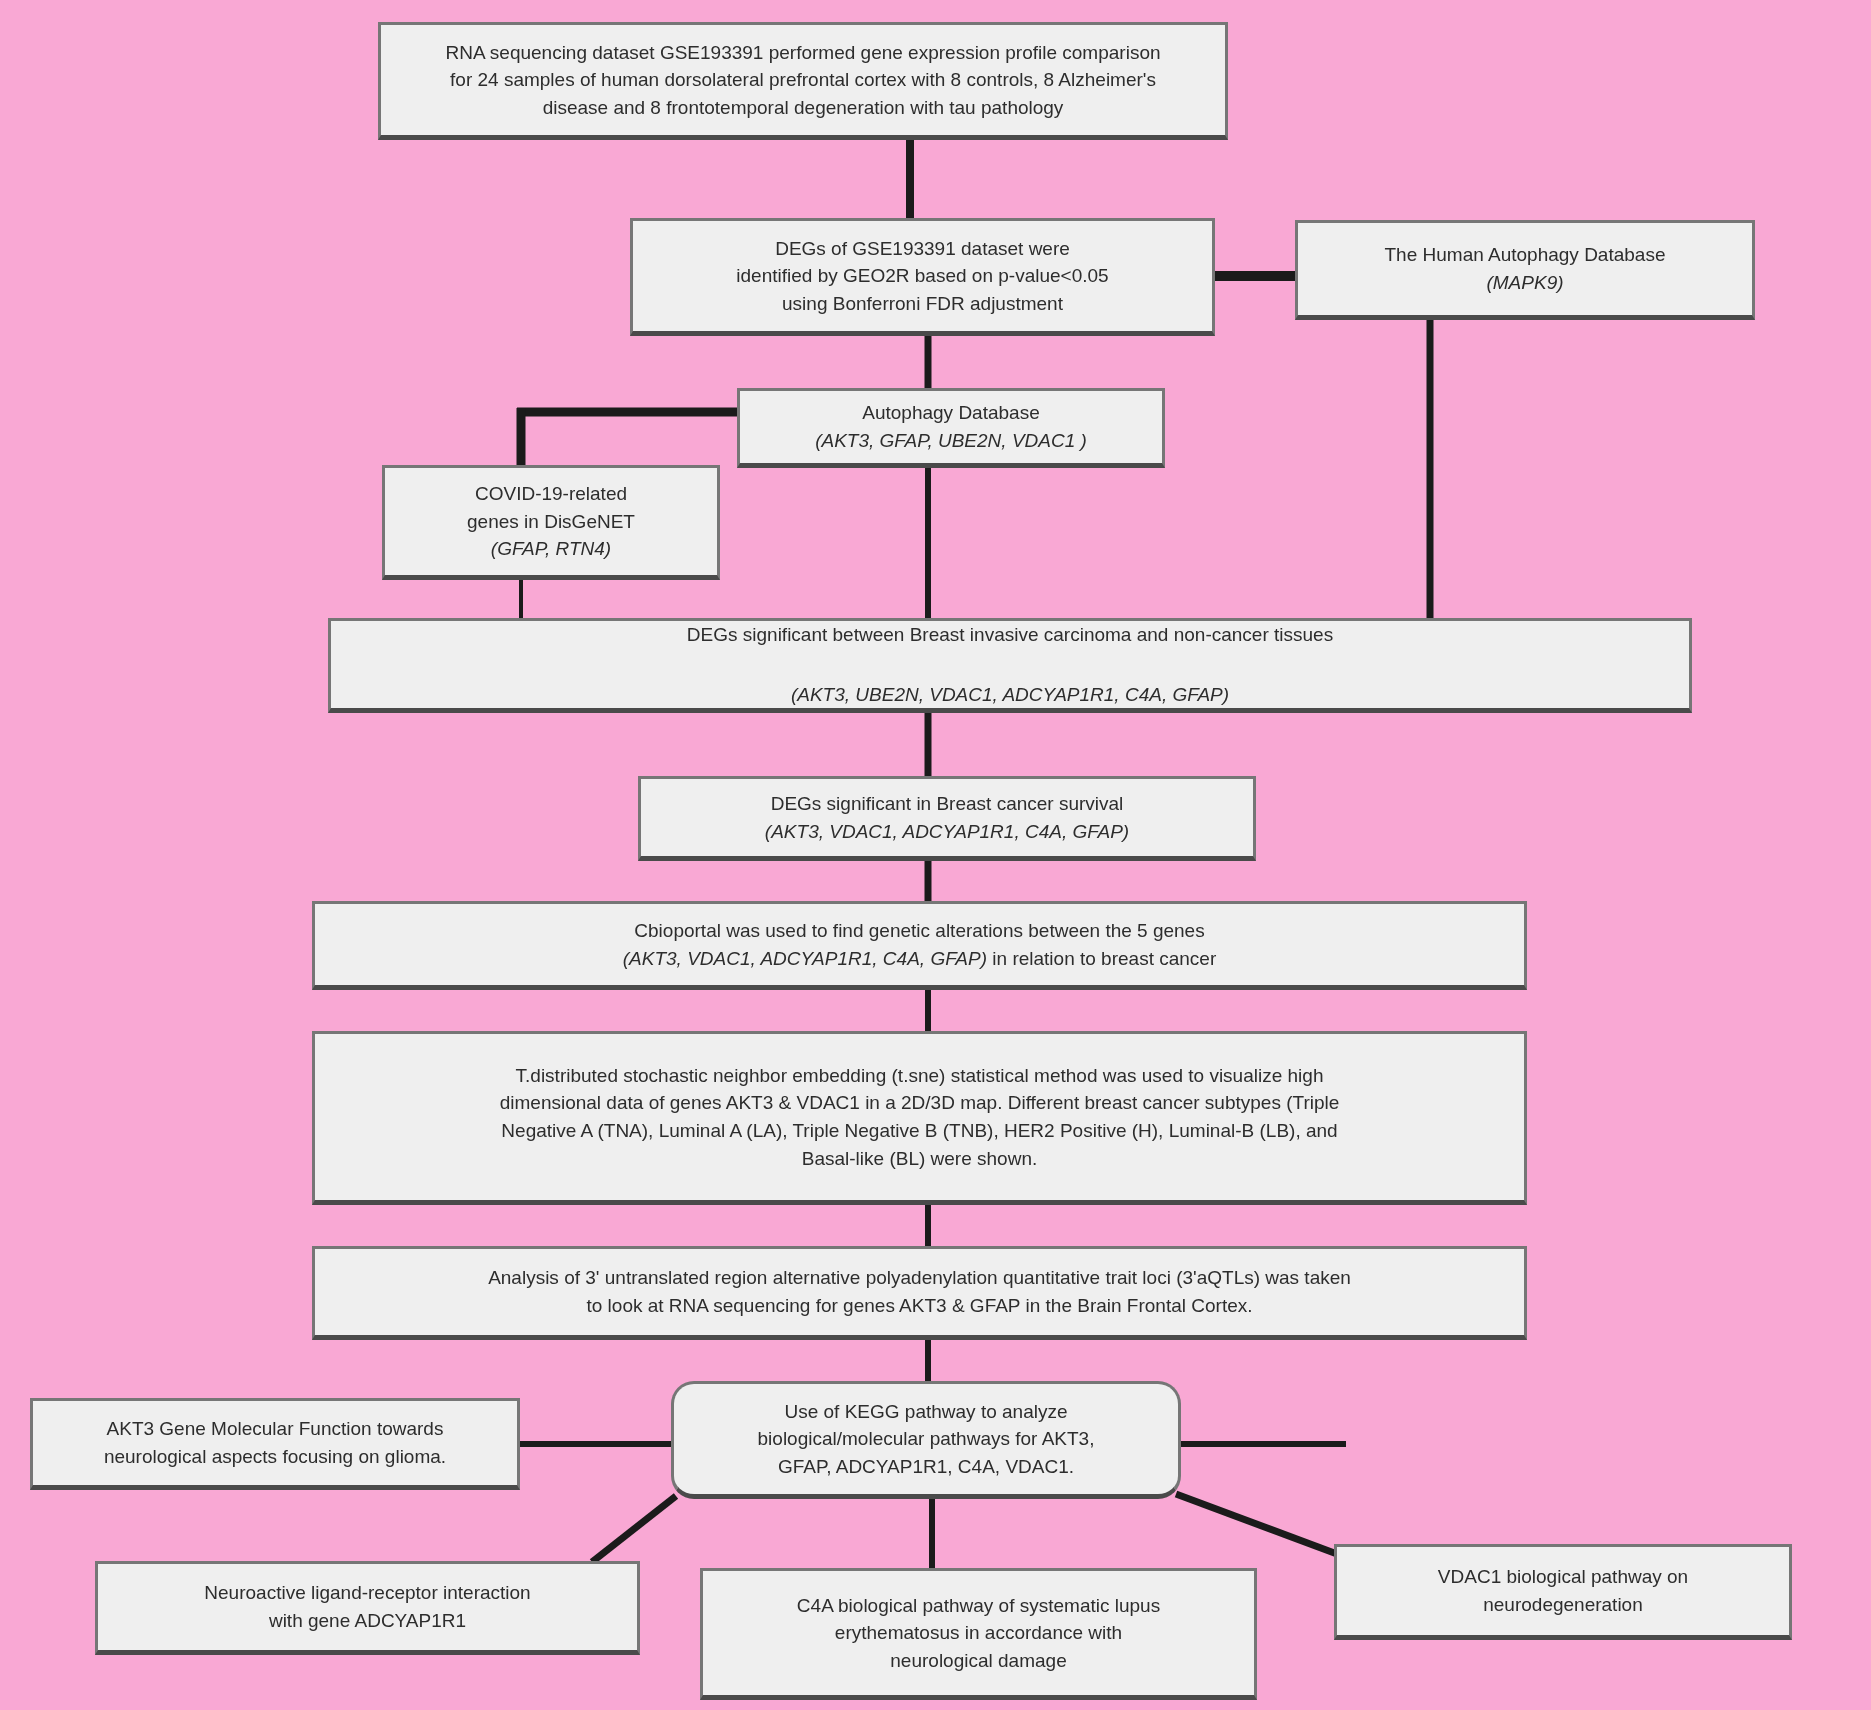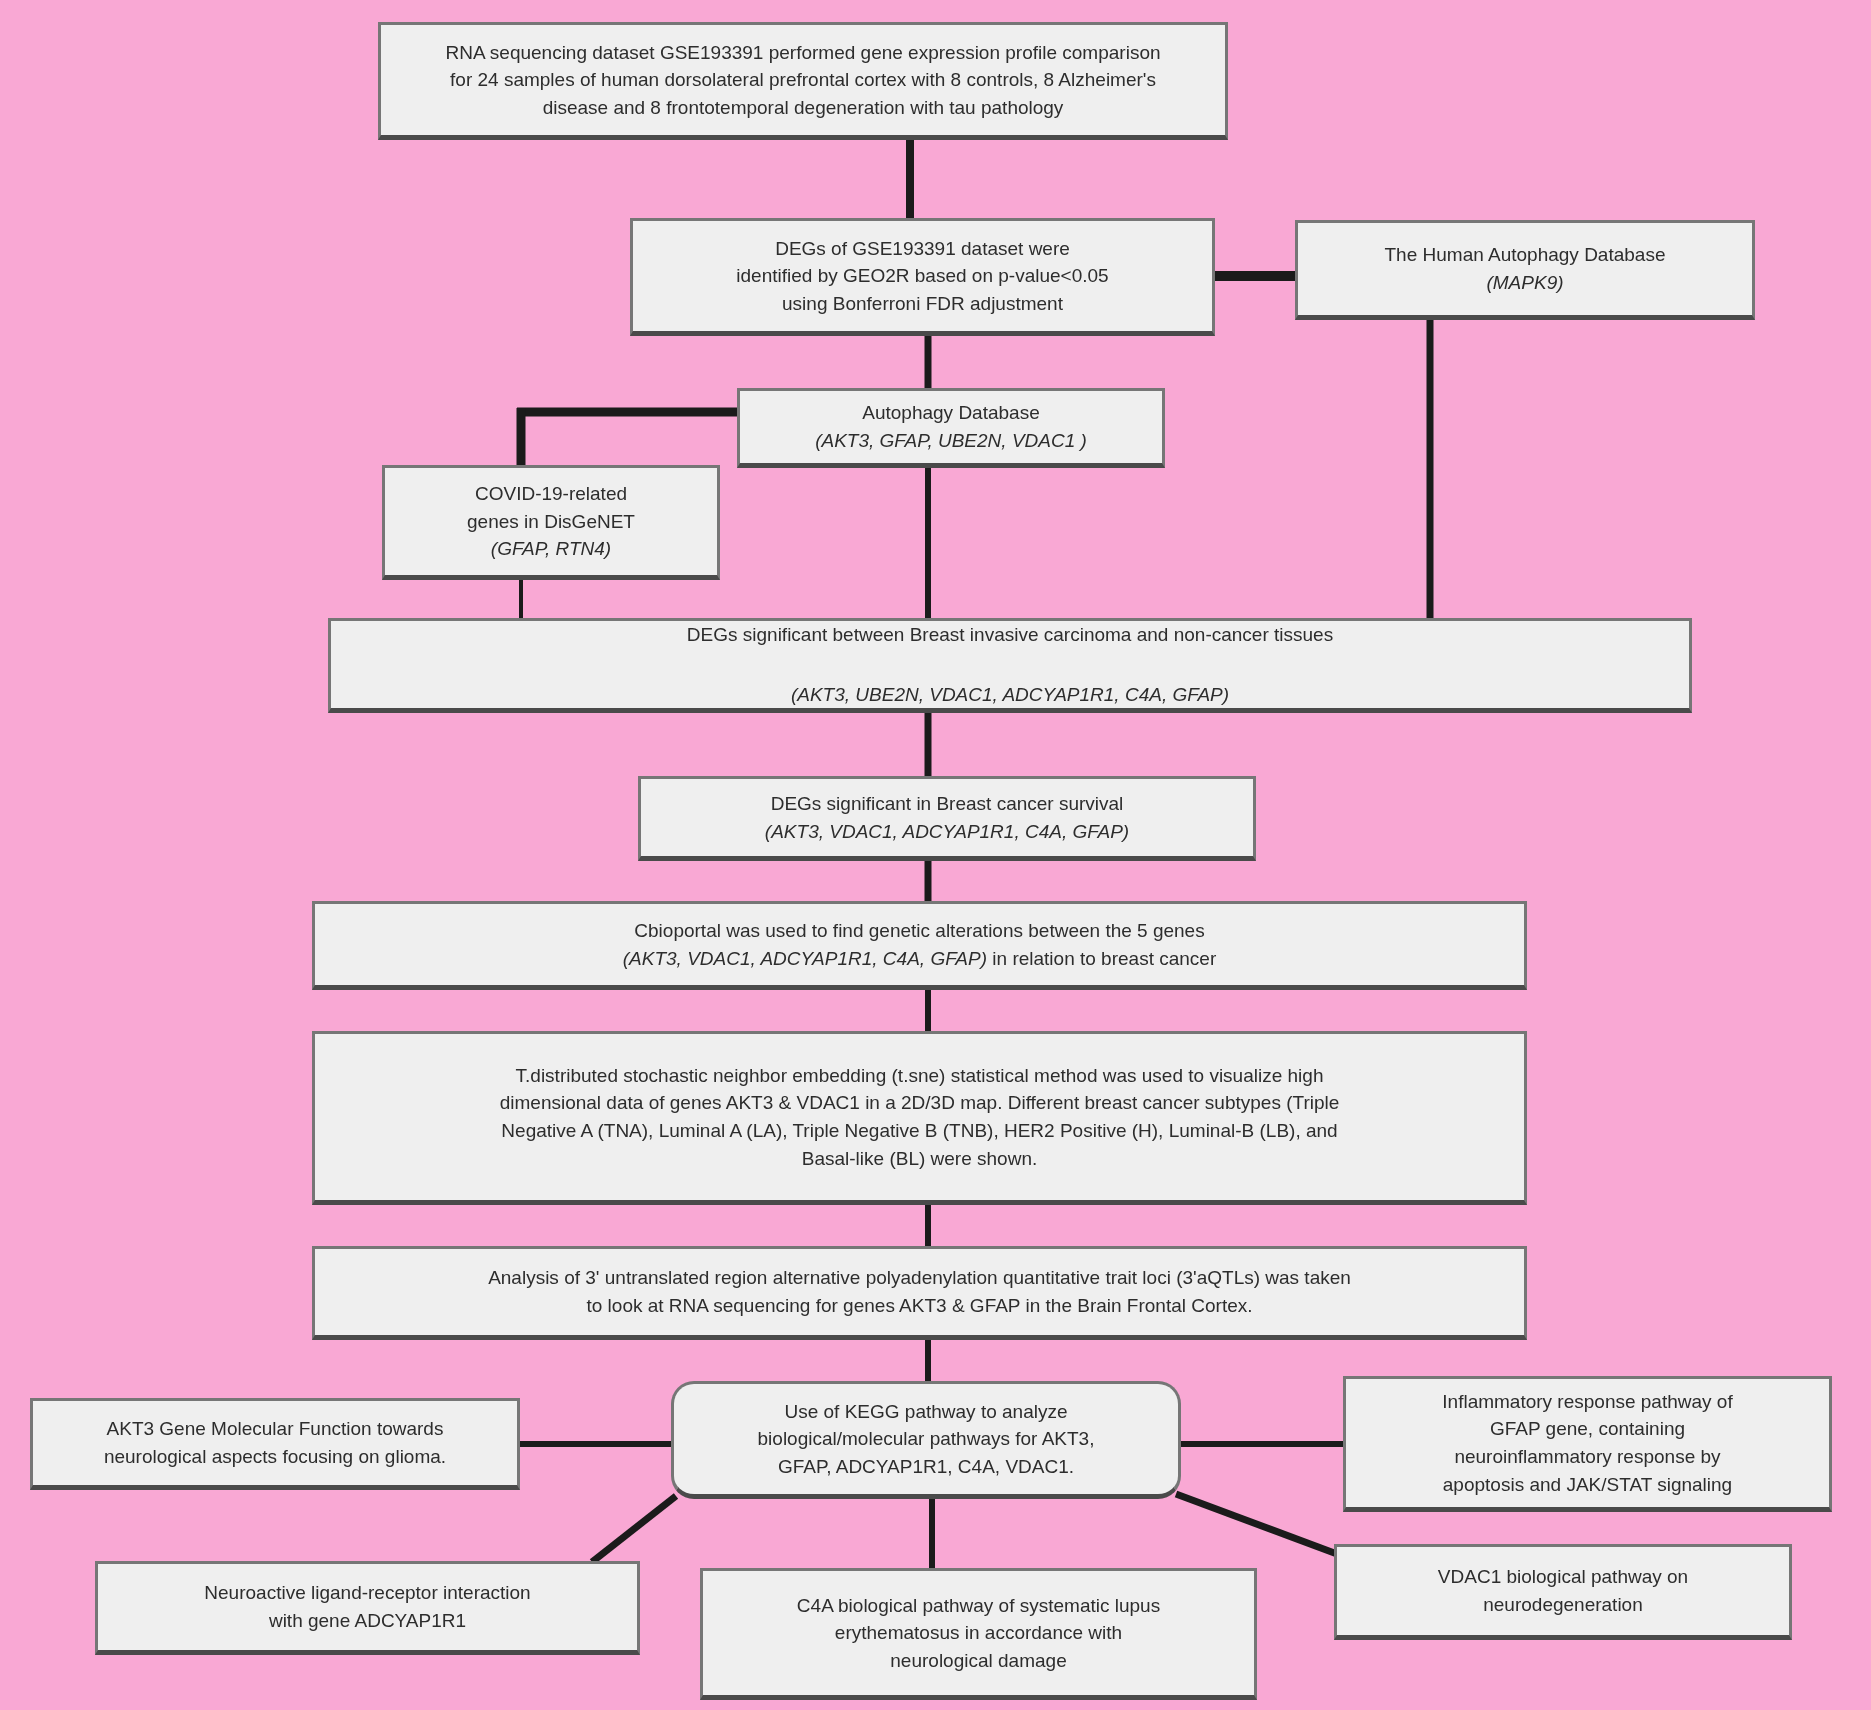--- a/index.html
+++ b/index.html
@@ -118,26 +118,20 @@
     <span class="ln">AKT3 Gene Molecular Function towards</span>
     <span class="ln">neurological aspects focusing on glioma.</span>
   </div>
 
   <div class="box" style="left:671px;top:1381px;width:510px;height:118px;border-radius:23px;">
     <span class="ln">Use of KEGG pathway to analyze</span>
     <span class="ln">biological/molecular pathways for AKT3,</span>
     <span class="ln">GFAP, ADCYAP1R1, C4A, VDAC1.</span>
   </div>
 
-  <div class="box" style="left:1343px;top:1376px;width:489px;height:136px;">
-    <span class="ln">Inflammatory response pathway of</span>
-    <span class="ln">GFAP gene, containing</span>
-    <span class="ln">neuroinflammatory response  by</span>
-    <span class="ln">apoptosis and JAK/STAT signaling</span>
-  </div>
 
   <div class="box" style="left:95px;top:1561px;width:545px;height:94px;">
     <span class="ln">Neuroactive ligand-receptor interaction</span>
     <span class="ln">with gene ADCYAP1R1</span>
   </div>
 
   <div class="box" style="left:700px;top:1568px;width:557px;height:132px;">
     <span class="ln">C4A biological pathway of  systematic lupus</span>
     <span class="ln">erythematosus in accordance with</span>
     <span class="ln">neurological damage</span>

